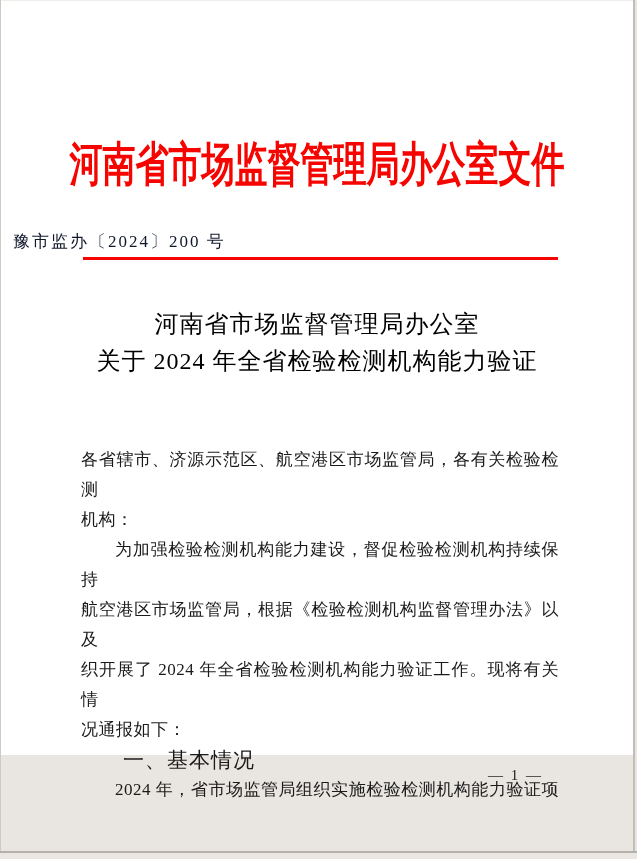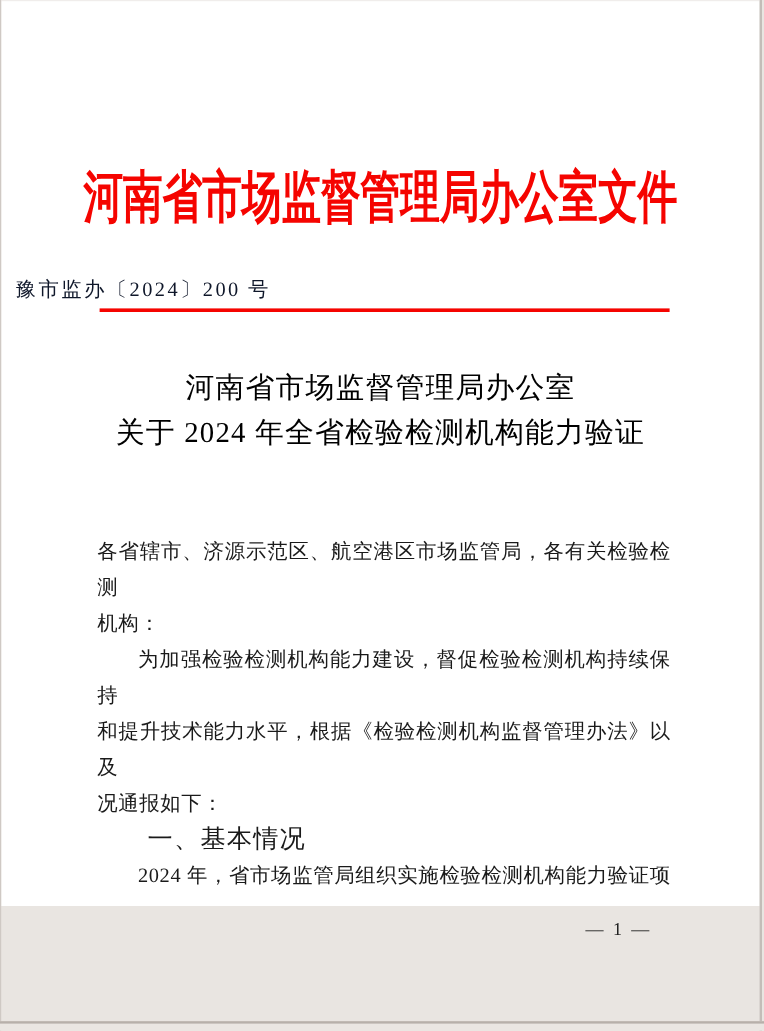--- a/index.html
+++ b/index.html
@@ -88,21 +88,22 @@
 
     <div class="doc-title">
       <div>河南省市场监督管理局办公室</div>
       <div>关于 2024 年全省检验检测机构能力验证</div>
     </div>
 
     <div class="body-text">
       <div class="bline full">各省辖市、济源示范区、航空港区市场监管局，各有关检验检测</div>
       <div class="bline">机构：</div>
       <div class="bline indent full">为加强检验检测机构能力建设，督促检验检测机构持续保持</div>
-      <div class="bline full">和提升技术能力水平，根据《检验检测机构监督管理办法》以及</div>
+      <div class="bline full">航空港区市场监管局，根据《检验检测机构监督管理办法》以及</div>
+      <div class="bline full">织开展了 2024 年全省检验检测机构能力验证工作。现将有关情</div>
       <div class="bline">况通报如下：</div>
       <div class="bline indent head">一、基本情况</div>
       <div class="bline indent full">2024 年，省市场监管局组织实施检验检测机构能力验证项</div>
 
     </div>
 
     <div class="page-number">— 1 —</div>
   </div>
 
   <div class="edge-left"></div>

